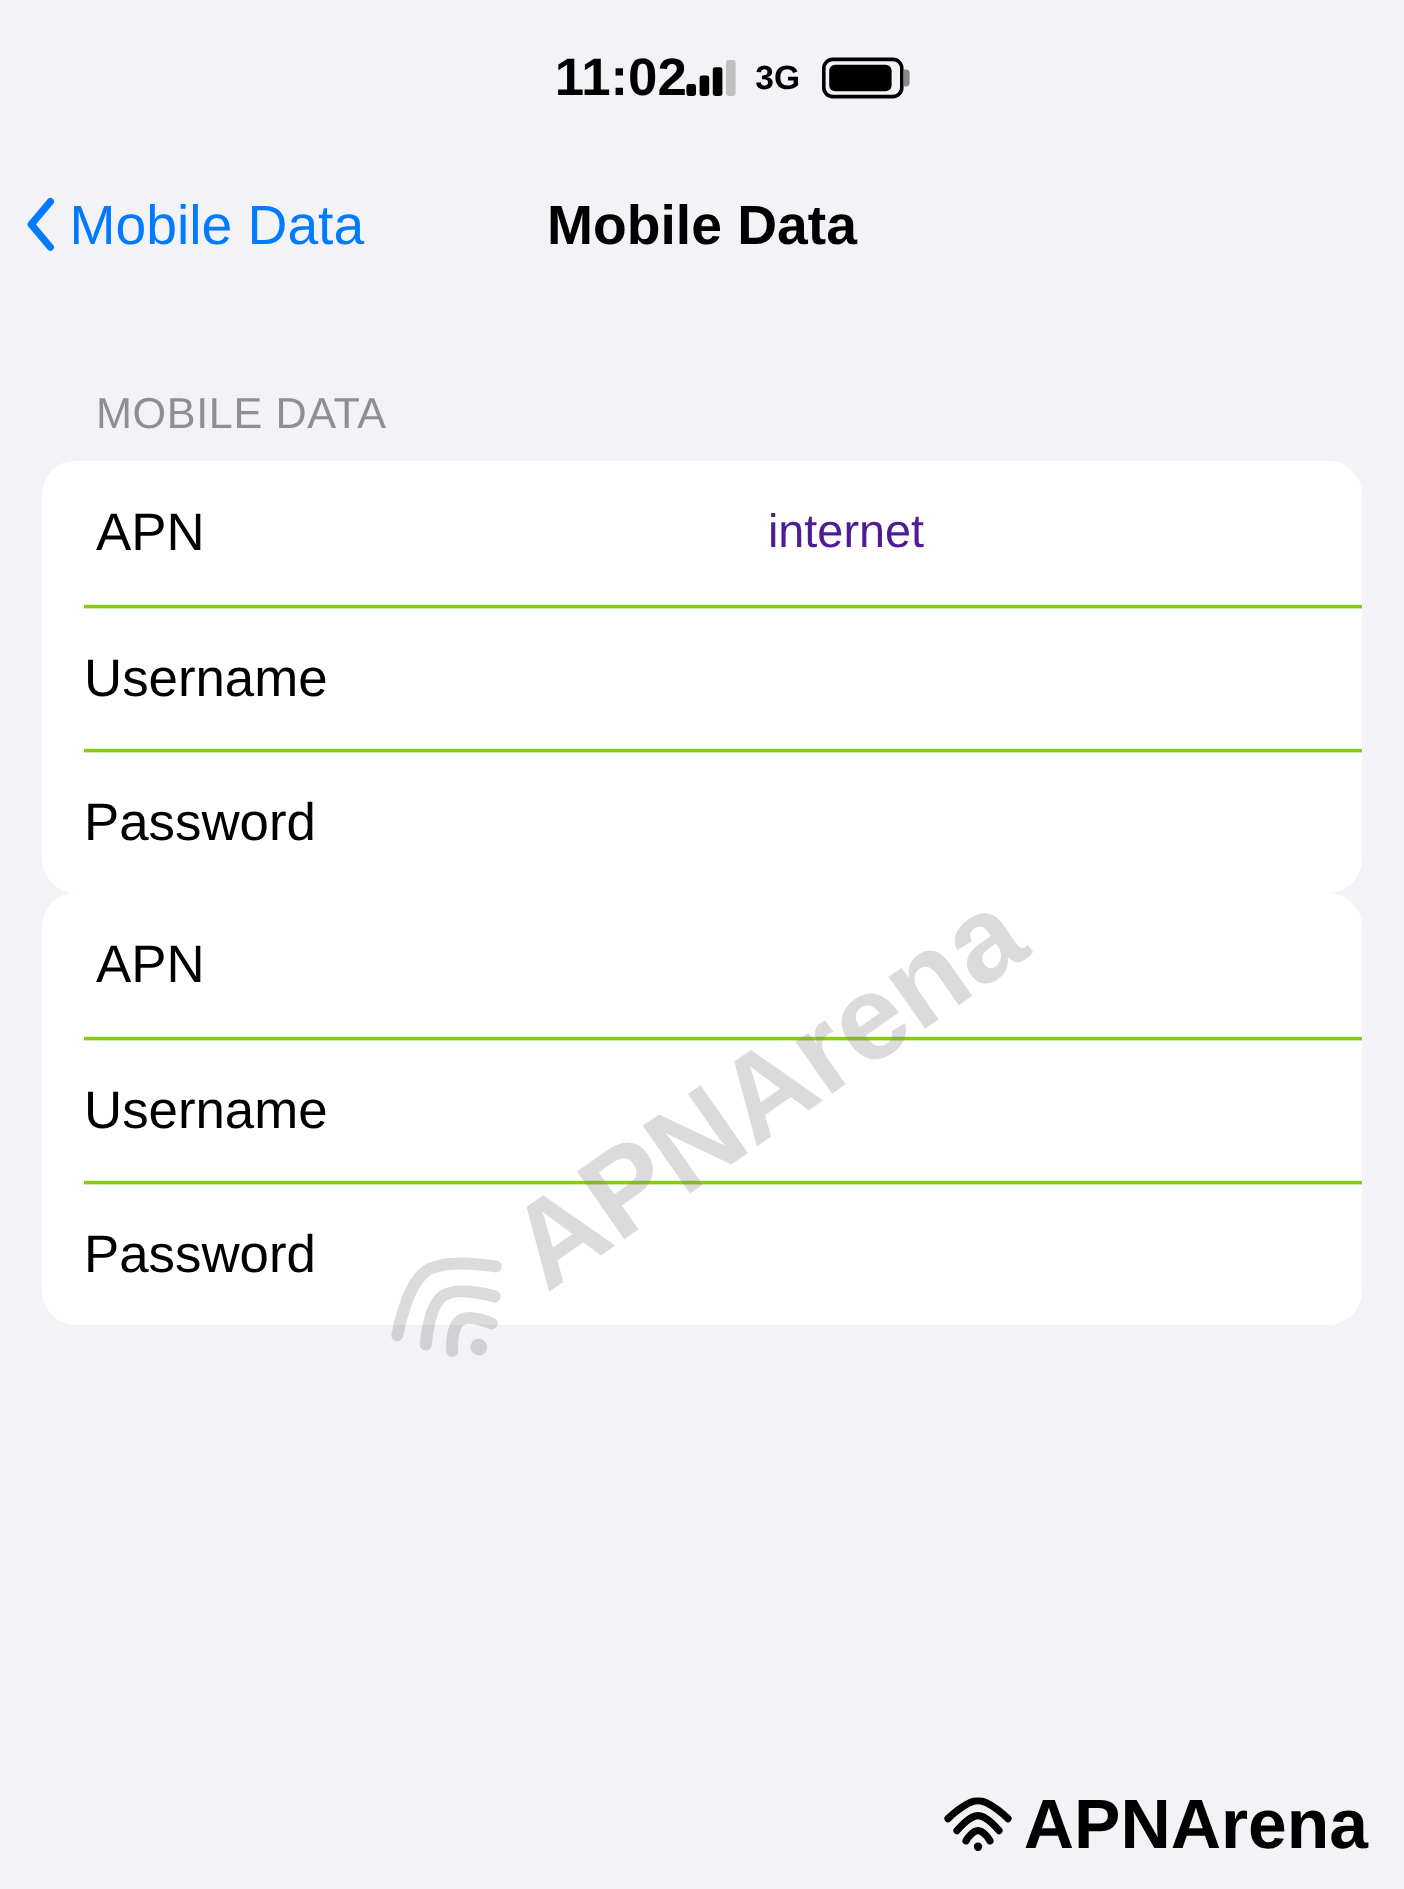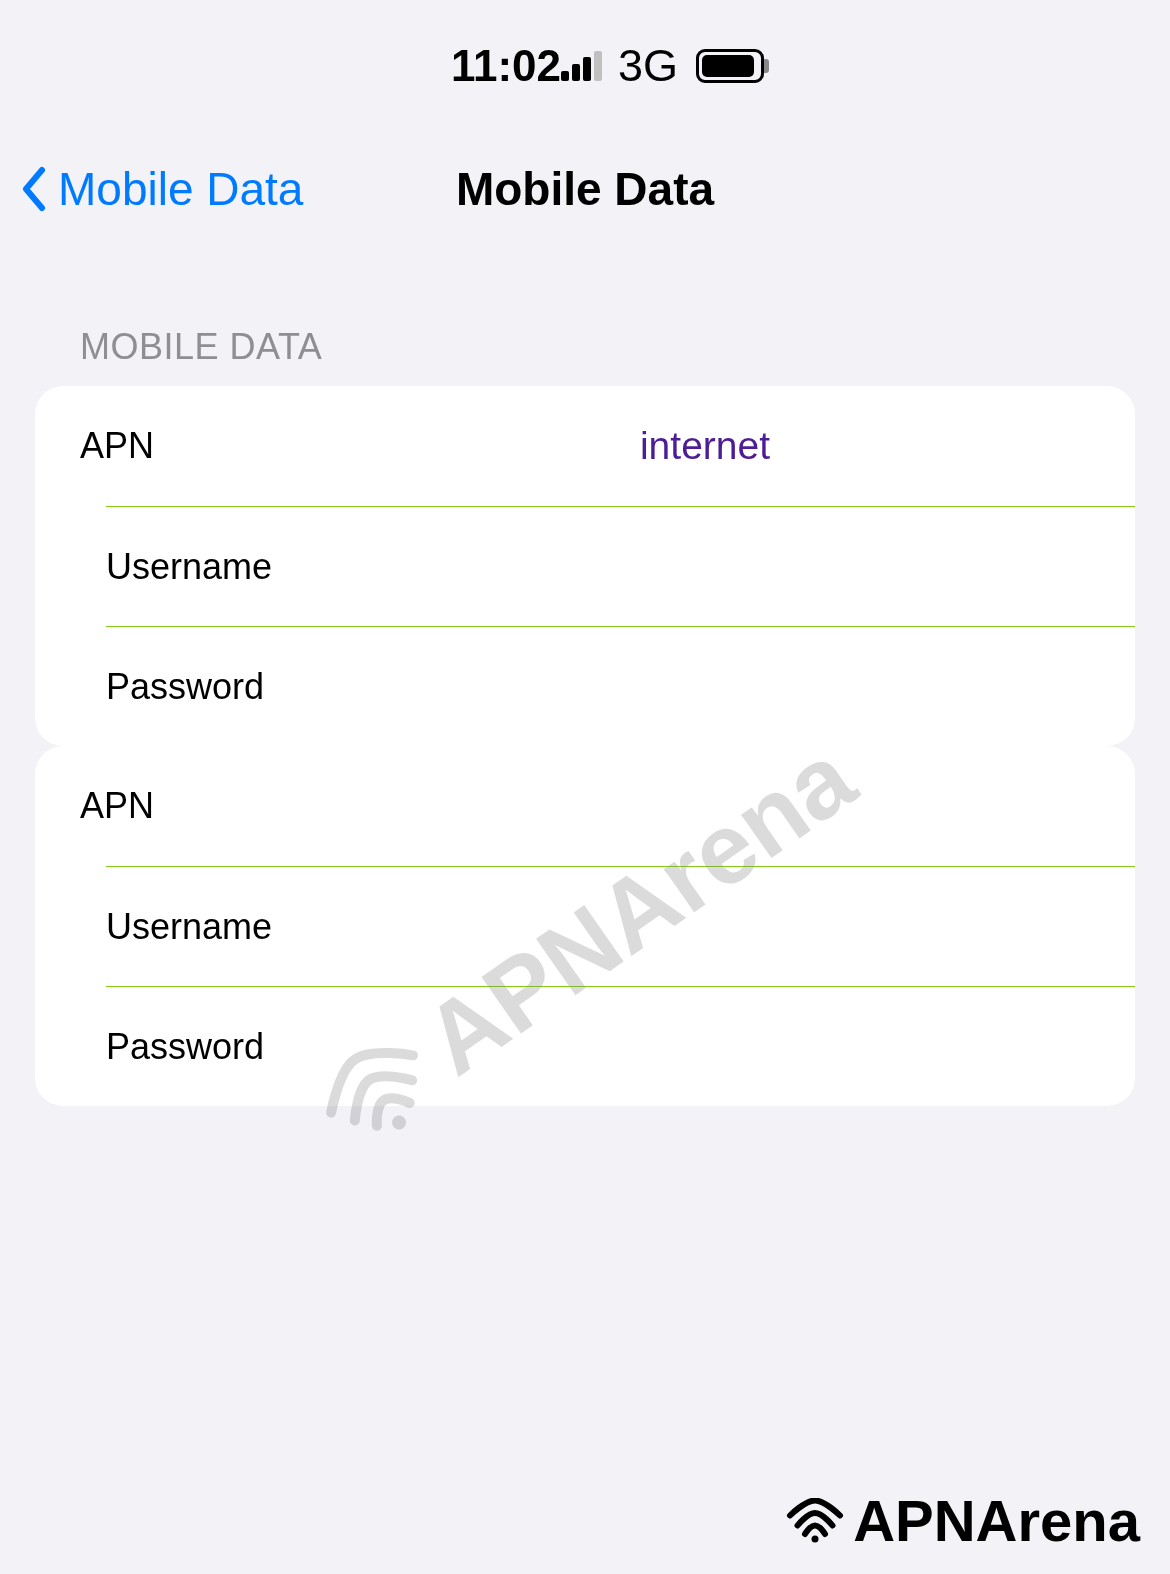--- a/index.html
+++ b/index.html
@@ -40,22 +40,22 @@
     .bar {
       width: 8px;
       background: #000;
       border-radius: 2px;
     }
     .bar1 { height: 10px; }
     .bar2 { height: 17px; }
     .bar3 { height: 24px; }
     .bar4 { height: 30px; background: #c0c0c0; }
     .network-type {
-      font-size: 45px;
-      font-weight: 400;
+      font-size: 28px;
+      font-weight: 700;
       color: #000;
       margin-left: 6px;
     }
     .battery {
       width: 68px;
       height: 34px;
       border: 3px solid #000;
       border-radius: 9px;
       position: relative;
       margin-left: 8px;
@@ -128,29 +128,29 @@
       border-radius: 28px;
       overflow: hidden;
     }
     .row {
       display: flex;
       align-items: center;
       height: 120px;
       padding: 0 45px;
     }
     .row + .row {
-      border-top: 1px solid #84cc16;
-      margin-left: 71px;
+      border-top: 3px solid #84cc16;
+      margin-left: 35px;
       padding-left: 0;
     }
     .row + .row .row-label {
       margin-left: 0;
     }
     .row-label {
-      font-size: 36px;
+      font-size: 44px;
       color: #000;
       width: 240px;
       flex-shrink: 0;
     }
     .row-input {
       font-size: 39px;
       color: #4c1d95;
       border: none;
       outline: none;
       background: transparent;

